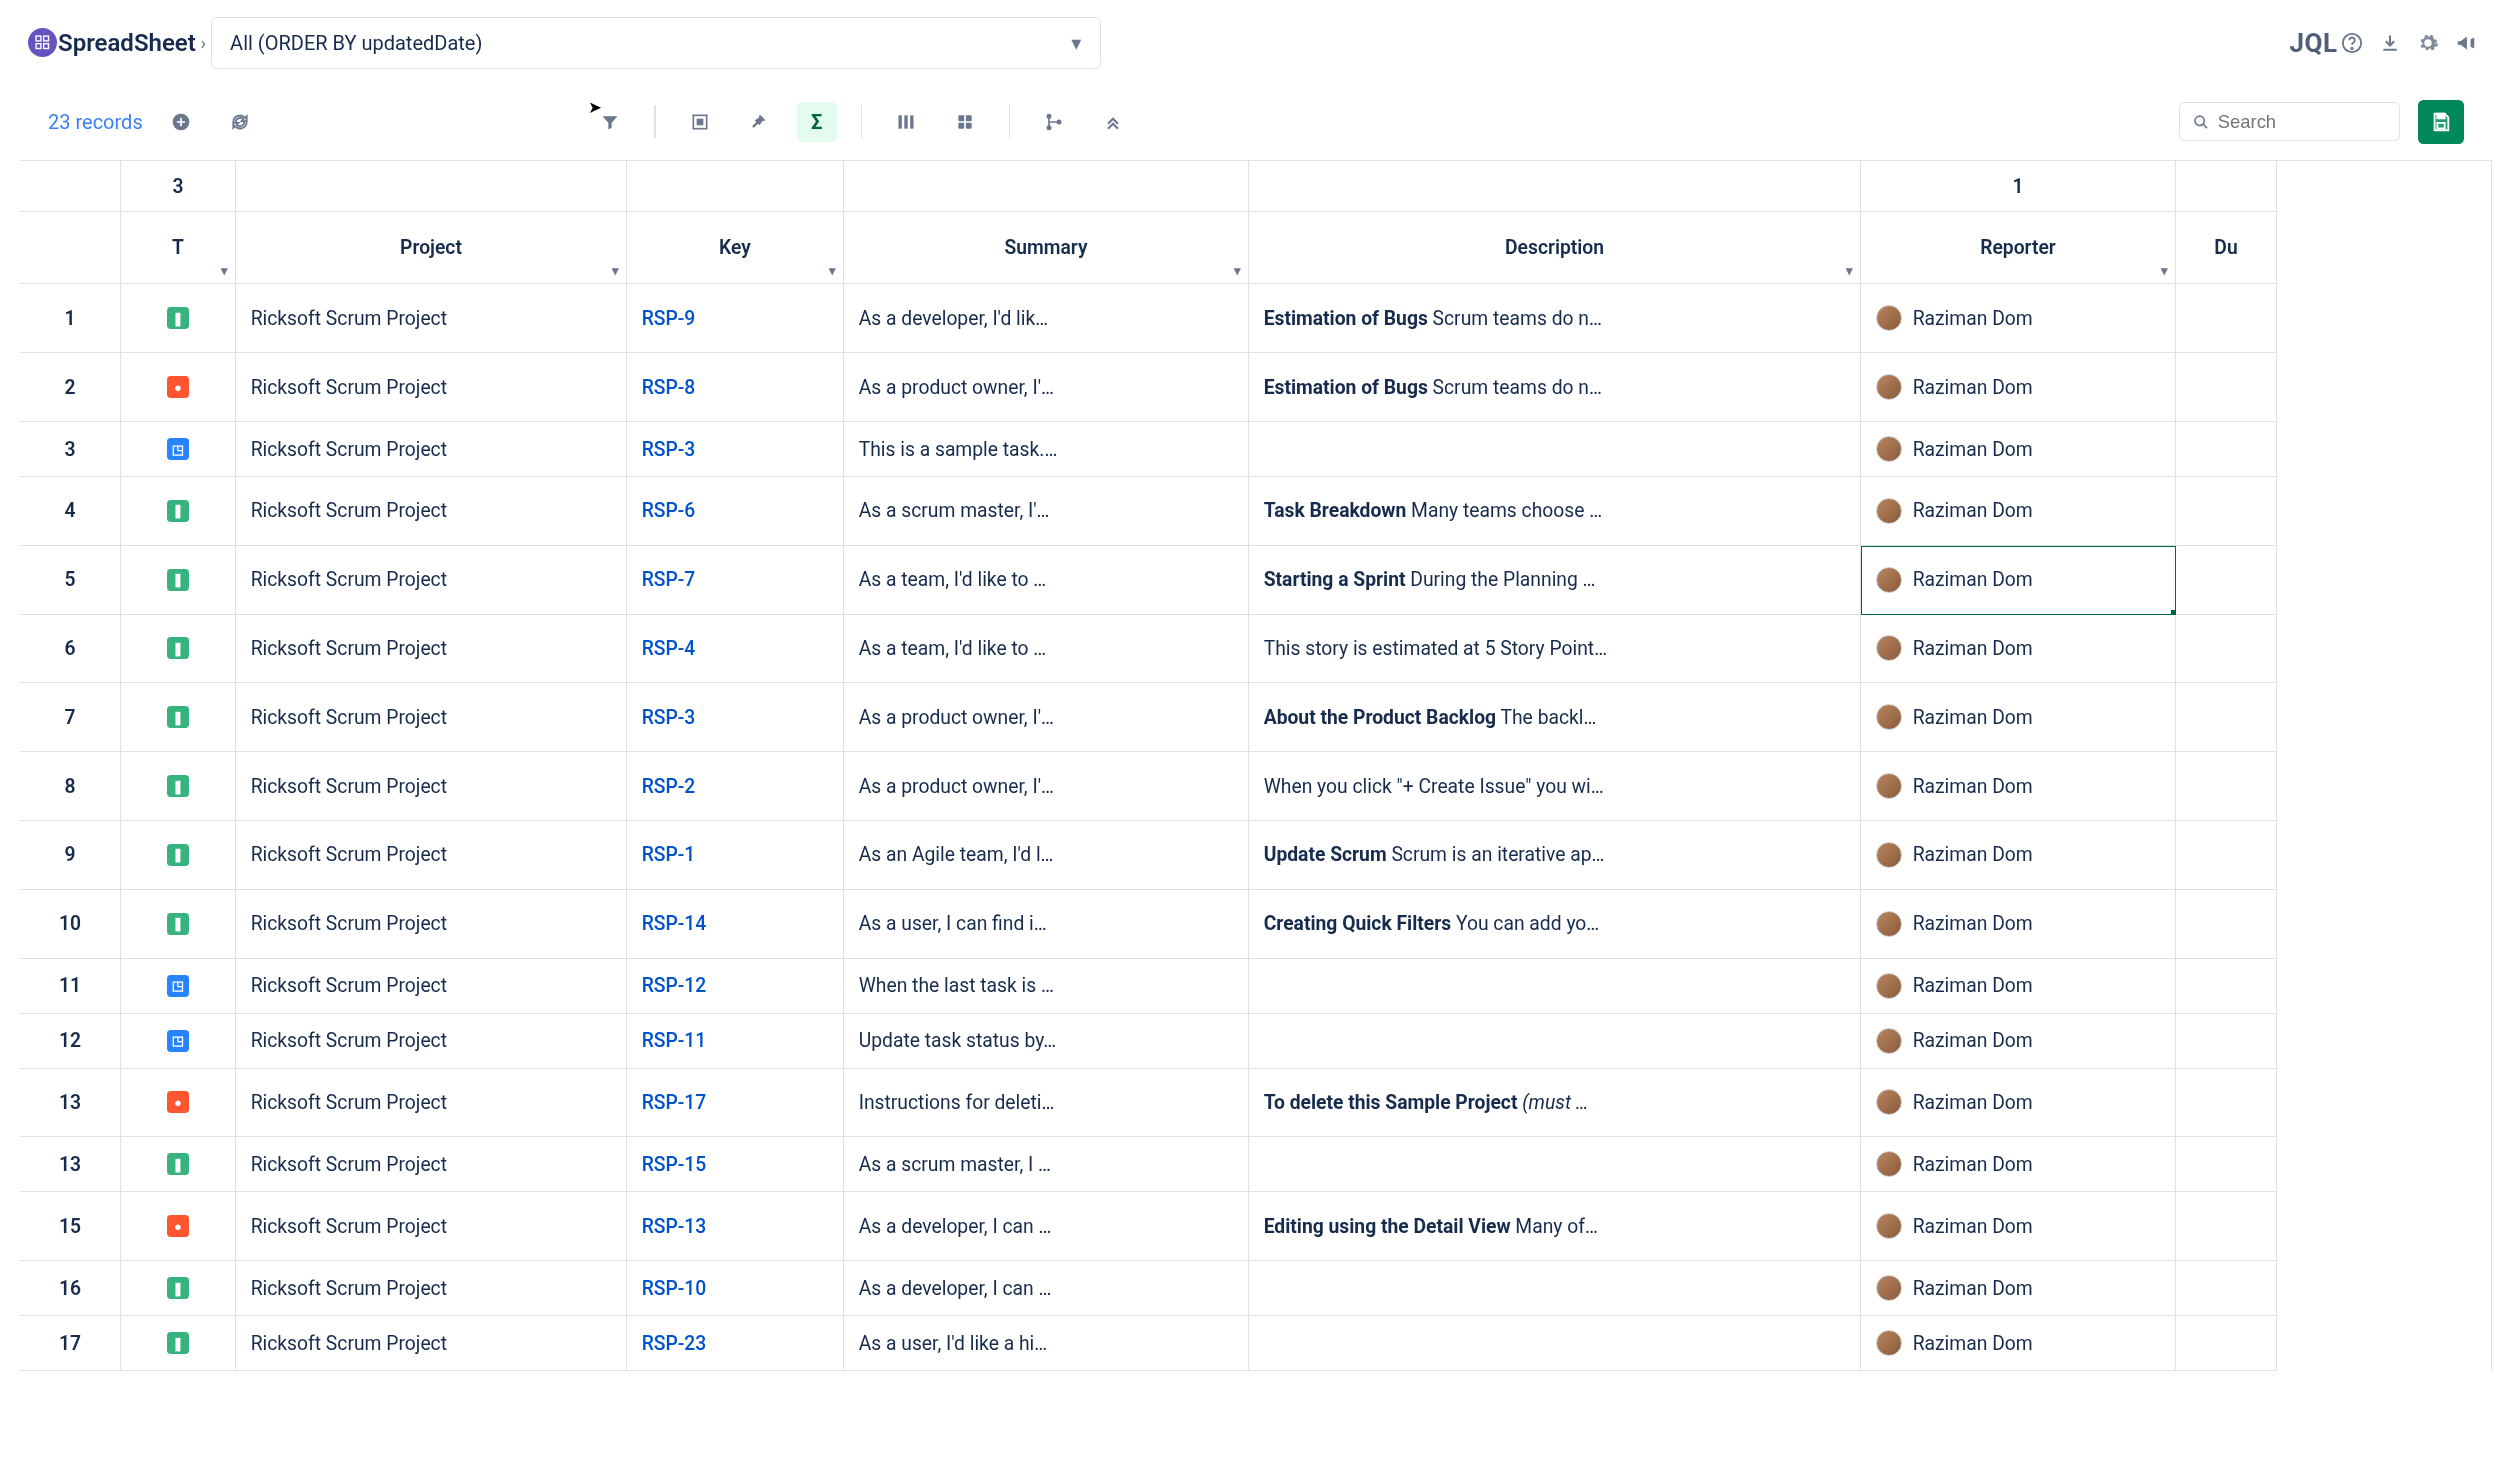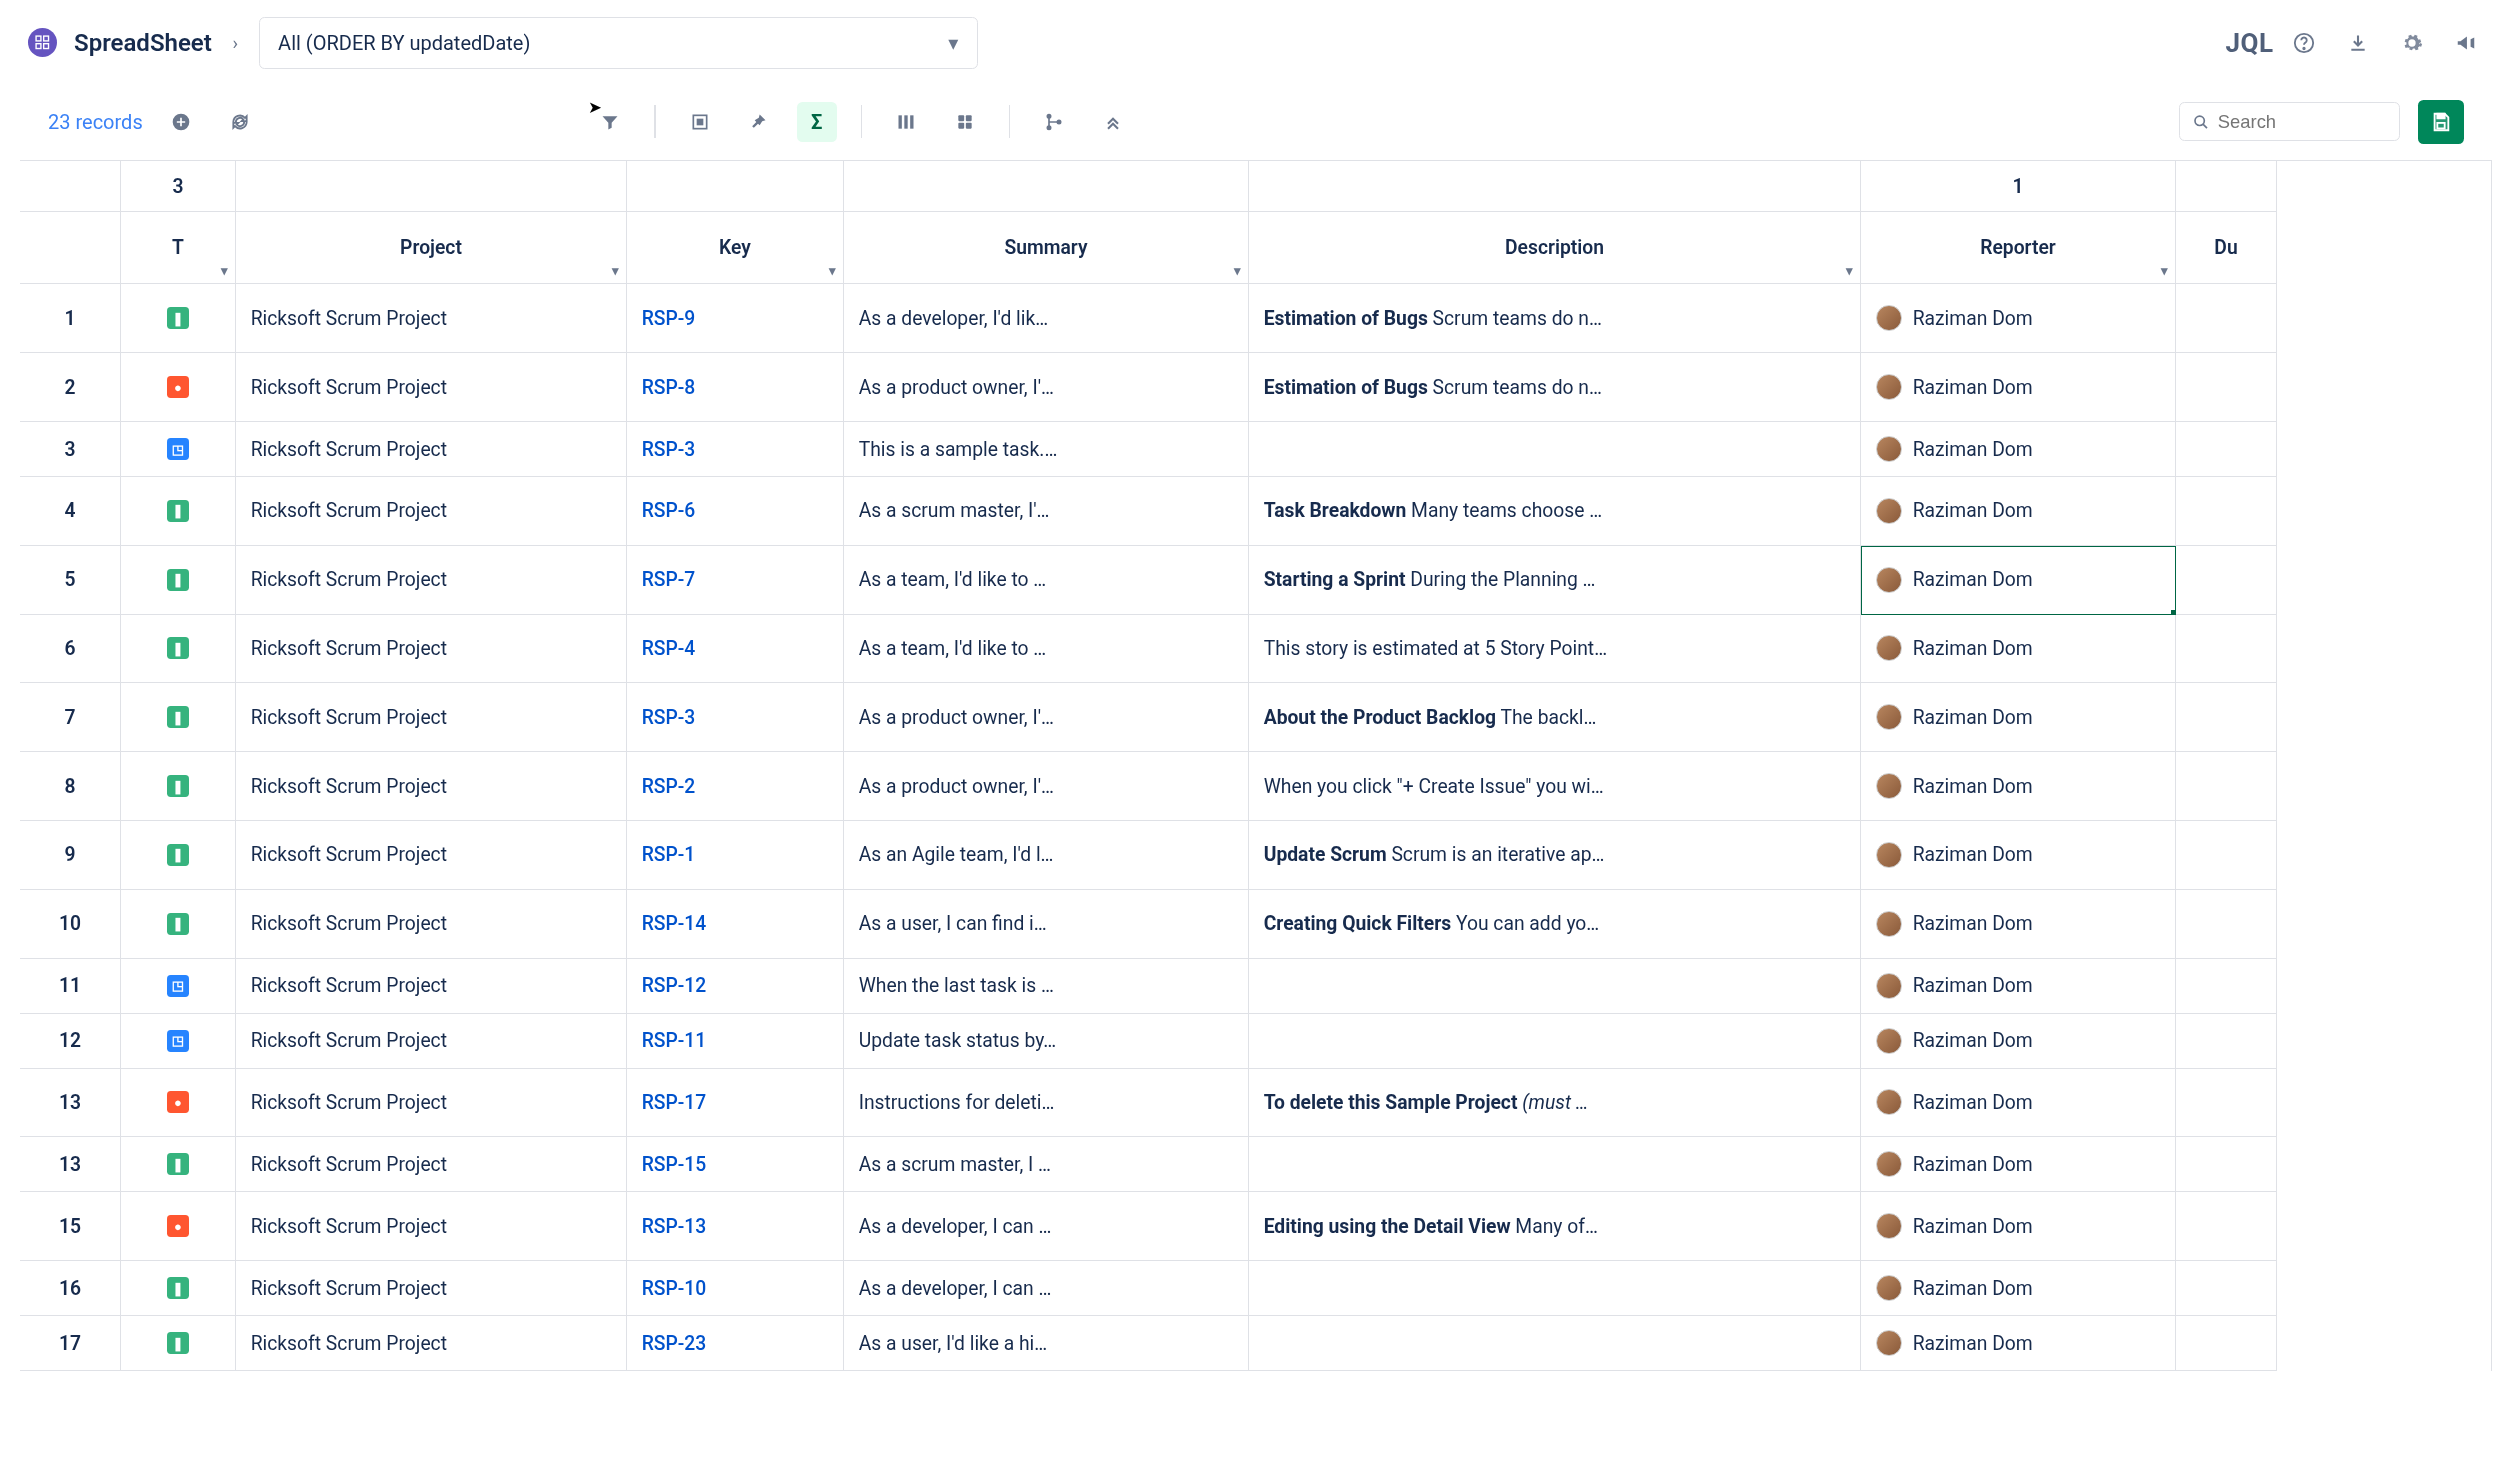--- a/index.html
+++ b/index.html
@@ -1,22 +1,22 @@
 <!DOCTYPE html>
 <html style="font-size:14.7px"><head>
 <meta charset="utf-8">
 <style>
 * { box-sizing: border-box; margin: 0; padding: 0; }
 body { font-family: -apple-system, BlinkMacSystemFont, "Segoe UI", Roboto, sans-serif; background: #fff; color: #172b4d; }
 
-.topbar { display: flex; align-items: center; padding: 16.6px 28px; gap: 17px; }
+.topbar { display: flex; align-items: center; padding: 16.6px 28px; gap: 1px; }
 .app-logo { width: 29px; height: 29px; border-radius: 50%; background: #6554c0; display:flex; align-items:center; justify-content:center; color:#fff; font-size:14.7px; }
 .app-title { font-size: 24px; font-weight: 600; color: #172b4d; }
 .chevron { color: #6b778c; font-size: 18.4px; margin: 0 3.7px; }
-.filter-select { display:flex; align-items:center; justify-content:space-between; border: 1.8px solid #dfe1e6; border-radius: 5.5px; padding: 13px 18.4px; width: 719px; font-size: 20px; cursor:pointer; }
+.filter-select { display:flex; align-items:center; justify-content:space-between; border: 1.8px solid #dfe1e6; border-radius: 5.5px; padding: 13px 18.4px; width: 890px; font-size: 20px; cursor:pointer; }
 .filter-select .caret { color:#6b778c; }
 .topbar-spacer { flex: 1; }
 .top-icon { width: 37px; height: 37px; display:flex; align-items:center; justify-content:center; color:#6b778c; cursor:pointer; font-size: 22px; font-weight:700; }
 .jql { font-size: 26px; font-weight: 700; color:#505f79; letter-spacing:0.5px; }
 
 .toolbar { display:flex; align-items:center; padding: 14.7px 28px 16.6px 28px; gap: 18.4px; border-bottom: 1.8px solid #dfe1e6; margin:0 20px; }
 .record-count { font-size: 20px; color:#3b82f6; }
 .tool-btn { width: 40px; height: 40px; border-radius:5.5px; display:flex; align-items:center; justify-content:center; cursor:pointer; color:#6b778c; font-size:20px; }
 .tool-btn.sigma { background:#e3fcef; color:#006644; font-weight:700; }
 .tool-btn.save { background:#00875a; color:#fff; border-radius:5.5px; width:46px; height:44px; }

